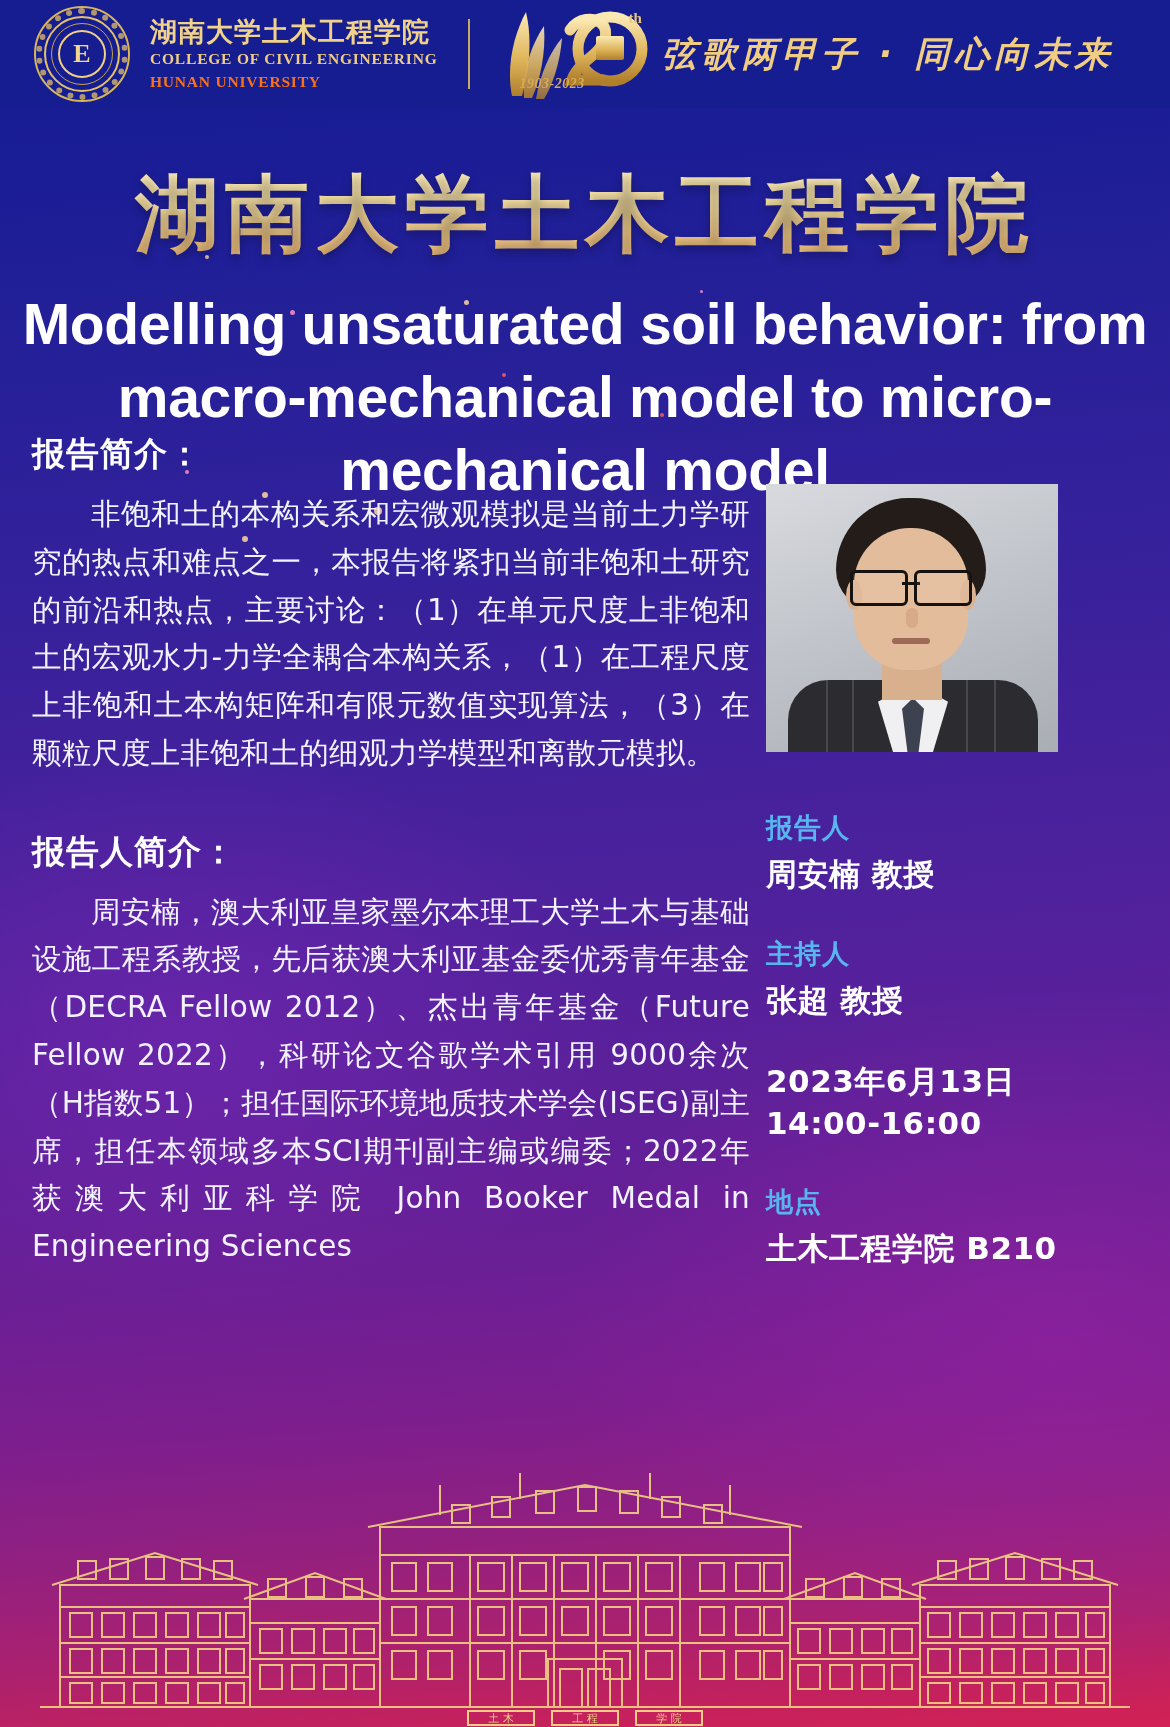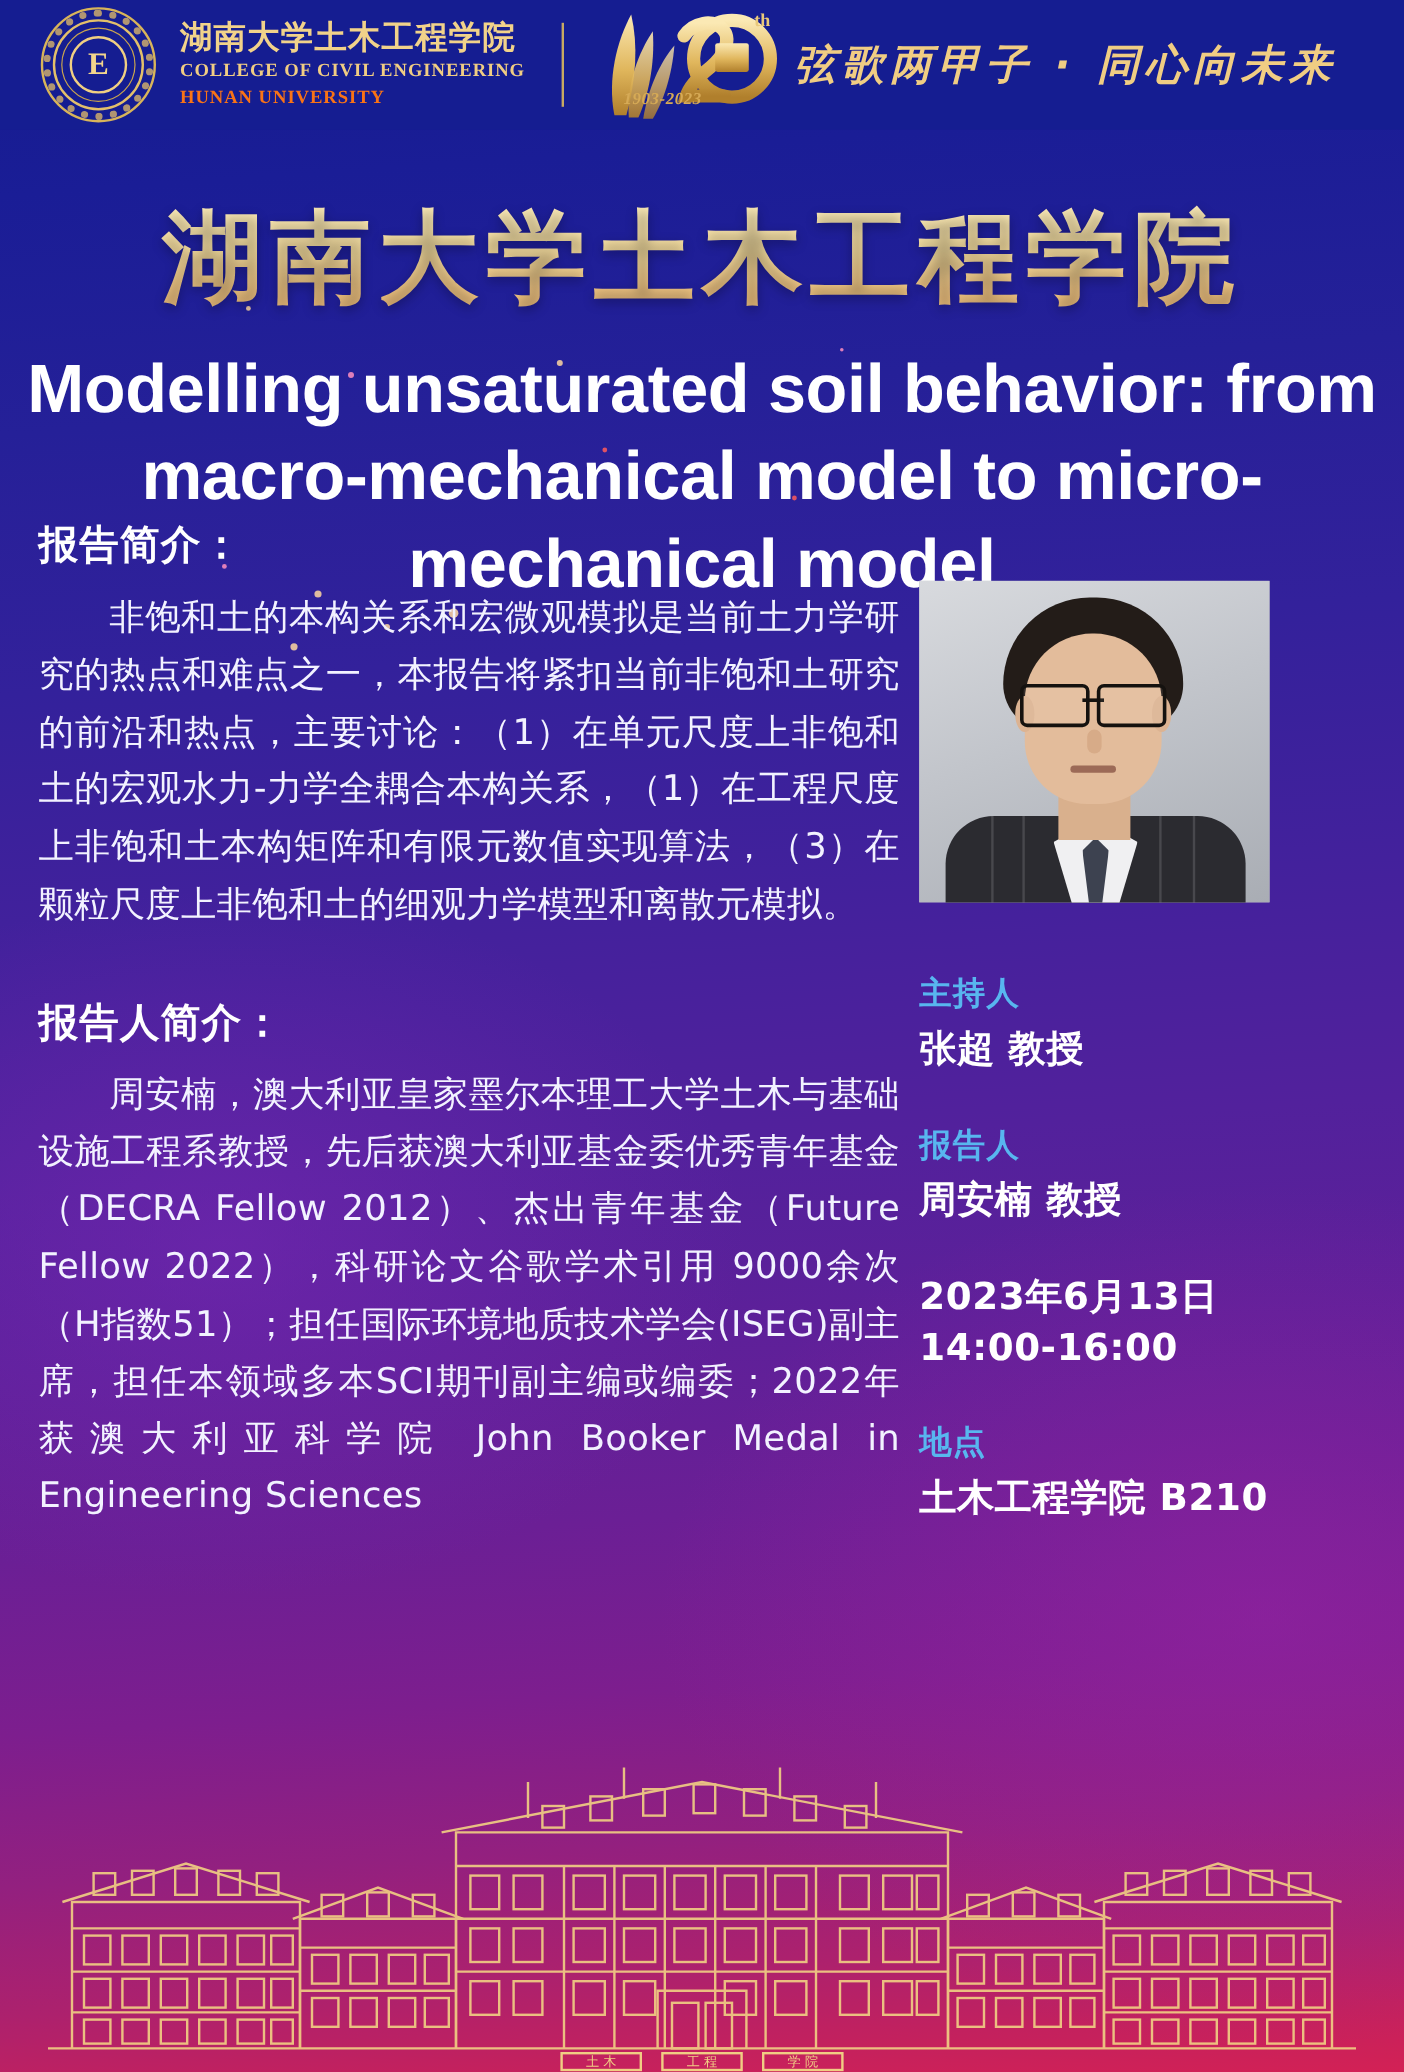--- a/index.html
+++ b/index.html
@@ -211,26 +211,26 @@
     <div class="mouth"></div>
     <div class="glasses">
       <div class="gl"></div>
         <div class="bridge"></div>
         <div class="gr"></div>
     </div>
   </div>
 
   <div class="info">
     <div class="info-block">
+      <div class="info-label">报告人</div>
+      <div class="info-value">周安楠 教授</div>
+    </div>
+    <div class="info-block">
       <div class="info-label">主持人</div>
       <div class="info-value">张超 教授</div>
-    </div>
-    <div class="info-block">
-      <div class="info-label">报告人</div>
-      <div class="info-value">周安楠 教授</div>
     </div>
     <div class="info-block">
       <div class="info-value" style="white-space:pre-line;">2023年6月13日
 14:00-16:00</div>
     </div>
     <div class="info-block">
       <div class="info-label">地点</div>
       <div class="info-value">土木工程学院 B210</div>
     </div>
   </div>

